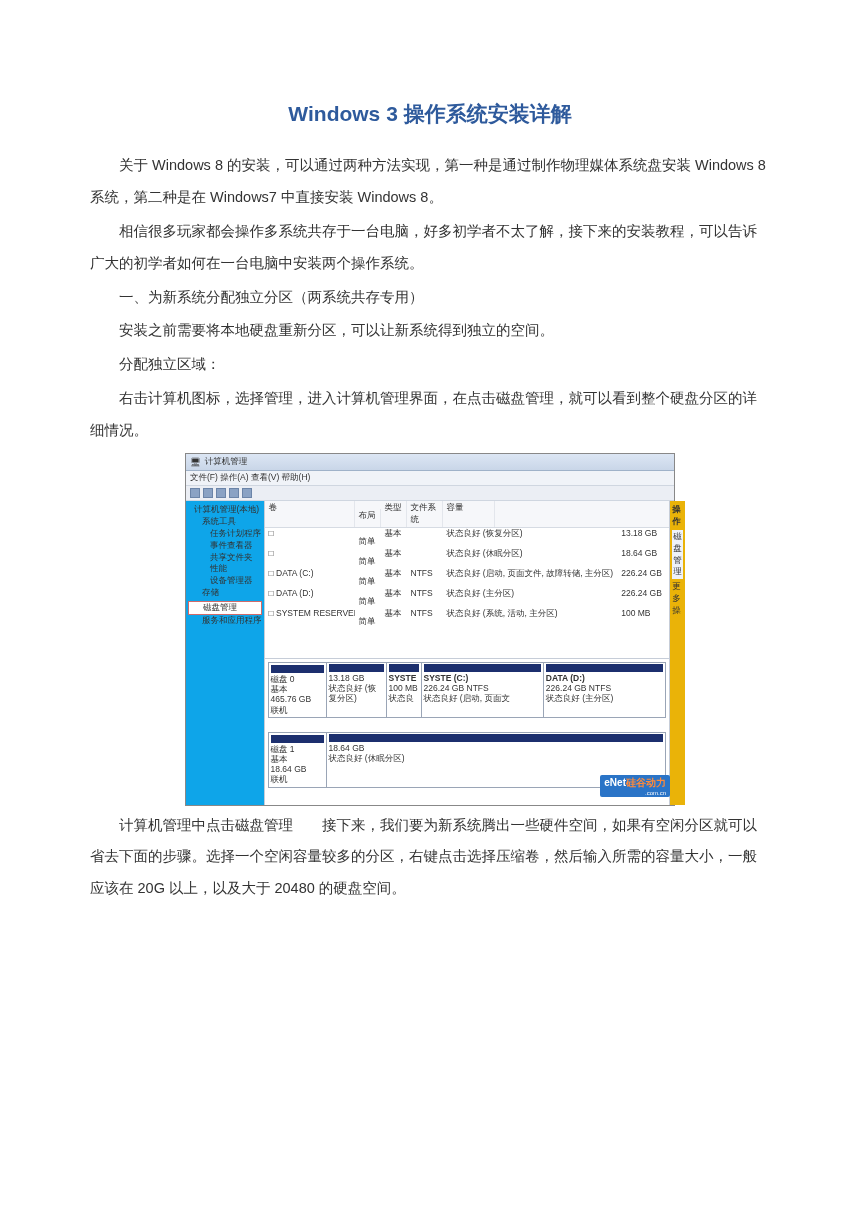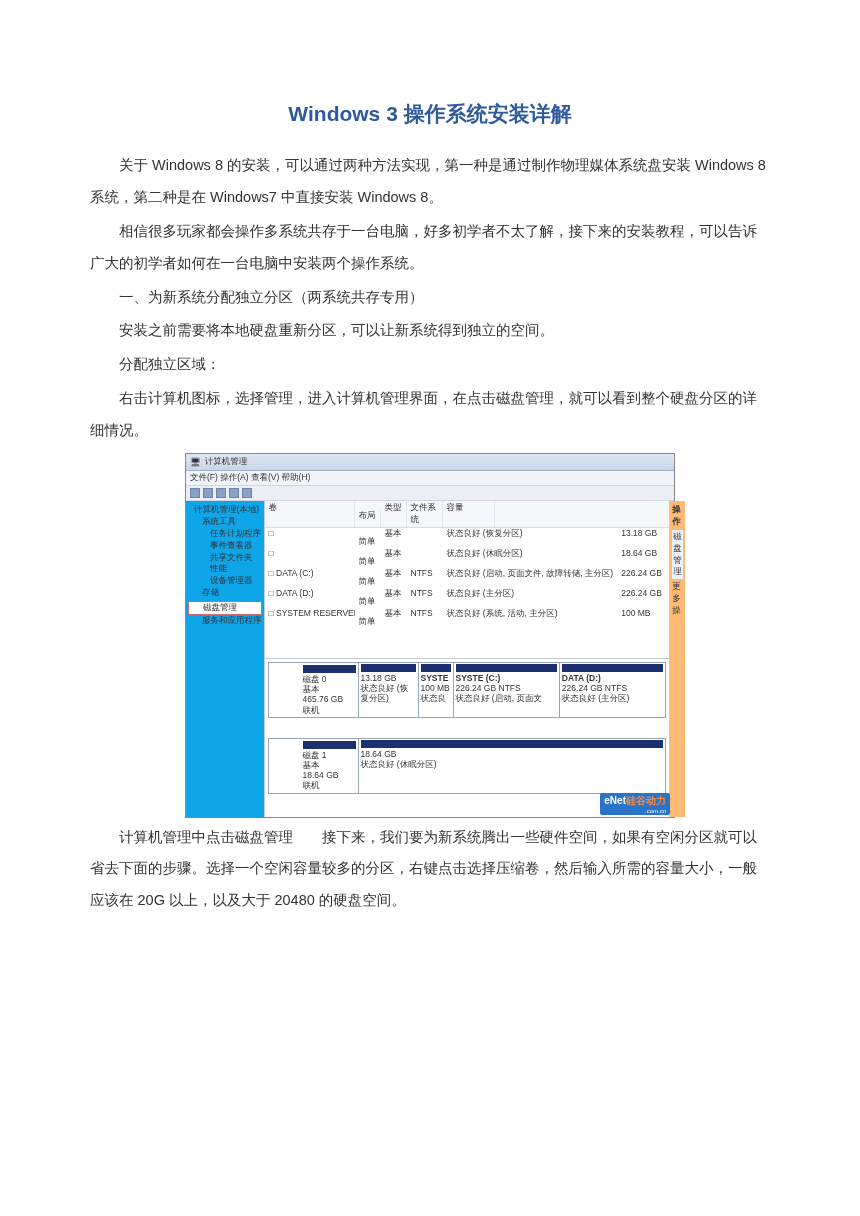--- a/index.html
+++ b/index.html
@@ -64,30 +64,30 @@
   .tree-item { padding-left: 6px; color: #333; white-space: nowrap; overflow: hidden; }
   .tree-item.sub { padding-left: 14px; }
   .tree-item.sub2 { padding-left: 22px; }
   .tree-item.hl { border: 1px solid #d06a6a; background: #fff; margin-top: 2px; padding: 0 2px 0 14px; }
   .mainpane { flex: 1; background: #fff; display: flex; flex-direction: column; }
   .volhead { display: flex; background: #f6f7fa; border-bottom: 1px solid #d6dbe3; }
   .volhead span { padding: 1px 4px; border-right: 1px solid #e3e6ec; }
   .volrow { display: flex; padding: 0 0; }
   .volrow span { padding: 0 4px; white-space: nowrap; overflow: hidden; }
   .diskgraph { border-top: 1px solid #c6cdd8; padding: 3px; }
-  .diskbox { border: 1px solid #9aa5b6; margin-bottom: 20px; display: flex; padding-left: 32px; }
+  .diskbox { border: 1px solid #9aa5b6; margin-bottom: 14px; display: flex; }
   .diskhdr { width: 58px; background: #fff; border-right: 1px solid #9aa5b6; padding: 2px; line-height: 1.2; }
   .diskhdr .bar { height: 8px; background: #1c2f6e; margin-bottom: 1px; }
   .parts { flex: 1; display: flex; }
   .part { border-right: 1px solid #9aa5b6; padding: 1px 2px; line-height: 1.2; position: relative; }
   .part .bar { height: 8px; background: #1c2f6e; margin-bottom: 1px; }
   .part:last-child { border-right: none; }
-  .rpane { width: 50px; border-left: 1px solid #c6cdd8; background: #fdba74; padding: 3px 2px; line-height: 1.4; }
+  .rpane { width: 50px; border-left: 1px solid #c6cdd8; background: #eab308; padding: 3px 2px; line-height: 1.4; }
   .logo {
-    position: absolute; bottom: 2px; right: 4px;
+    position: absolute; bottom: 8px; right: 4px;
     font-family: Arial; font-weight: bold; color: #fff;
     background: #2a74c7; padding: 1px 4px; font-size: 10px;
     border-radius: 2px;
   }
   .logo .orange { color: #ff8a3a; }
   .logo .sub { font-size: 6px; font-weight: normal; display: block; text-align: right; line-height: 1; }
   .col-v { width: 90px; }
   .col-l { width: 26px; margin-top: 8px; }
   .col-t { width: 26px; }
   .col-f { width: 36px; }

